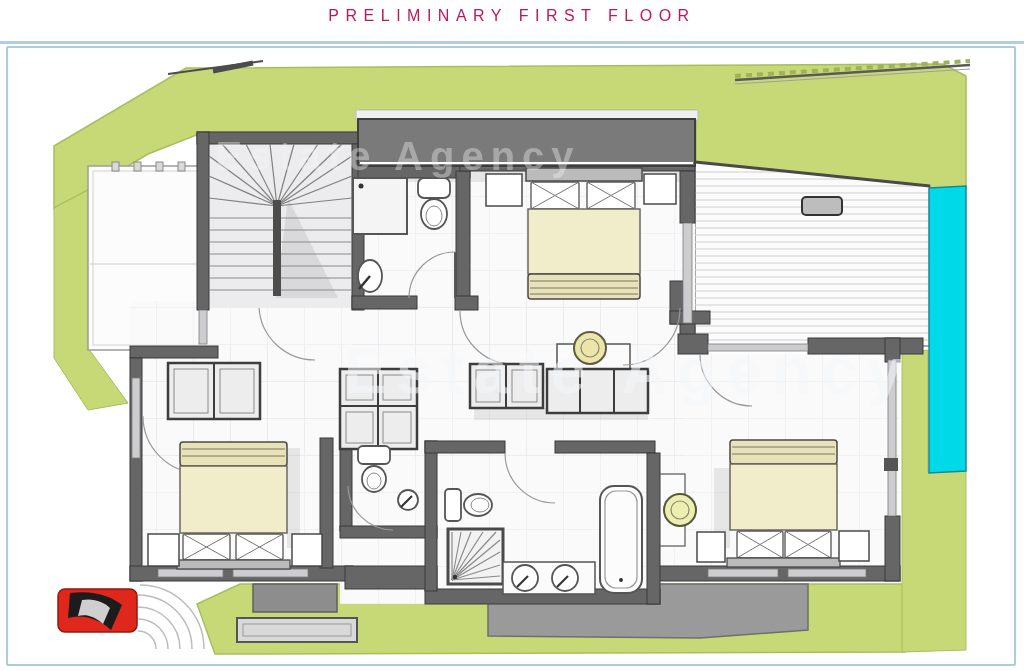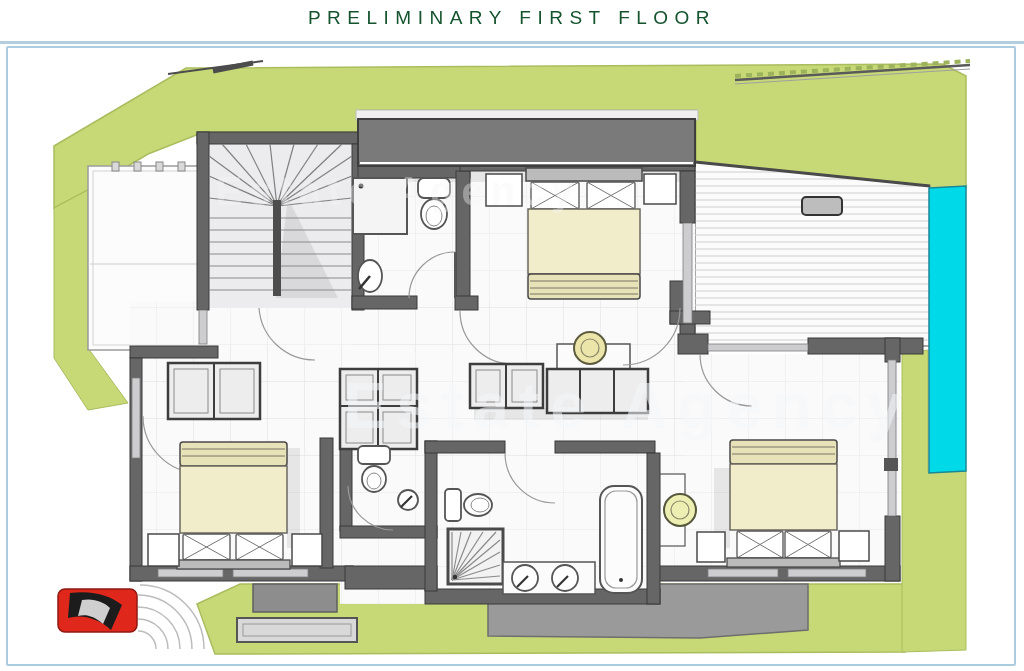--- a/index.html
+++ b/index.html
@@ -1,24 +1,24 @@
 <!DOCTYPE html>
 <html><head>
 <meta charset="utf-8">
 <style>
   html,body{margin:0;padding:0;background:#ffffff;}
   body{width:1024px;height:671px;position:relative;font-family:"Liberation Sans",sans-serif;overflow:hidden;}
   .page-title{position:absolute;top:7px;left:0;width:1024px;text-align:center;
-    font-size:19px;font-weight:500;letter-spacing:6.5px;color:#14532d;}
+    font-size:16px;font-weight:500;letter-spacing:6.5px;color:#be185d;}
   .top-rule{position:absolute;top:41px;left:0;width:1024px;height:3px;background:#b3cfdf;}
   .plan-frame{position:absolute;left:6px;top:46px;width:1010px;height:620px;
     border:2px solid #abcbdf;border-radius:2px;box-sizing:border-box;background:#ffffff;overflow:hidden;}
   .plan-frame svg{display:block;}
   .watermark{position:absolute;pointer-events:none;font-weight:700;text-align:center;
-    color:rgba(244,245,248,0.55);letter-spacing:10px;white-space:nowrap;z-index:3;margin-top:35px;}
+    color:rgba(244,245,248,0.55);letter-spacing:10px;white-space:nowrap;z-index:3;}
   .wm-main{left:250px;top:286px;width:740px;font-size:64px;}
   .wm-small{left:110px;top:86px;width:560px;font-size:40px;color:rgba(244,245,248,0.38);letter-spacing:7px;}
 </style>
 </head>
 <body>
 
 <div class="page-title">PRELIMINARY FIRST FLOOR</div>
 <div class="top-rule"></div>
 
 <div class="plan-frame">

